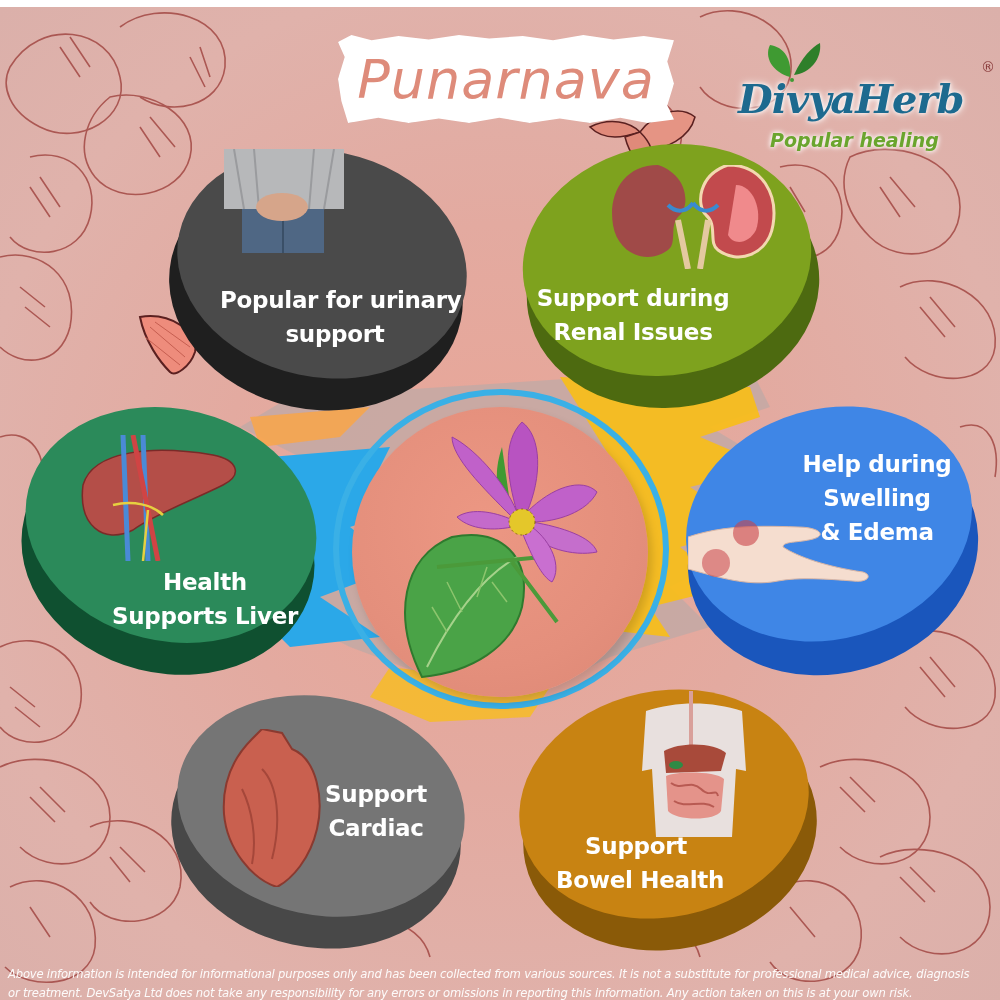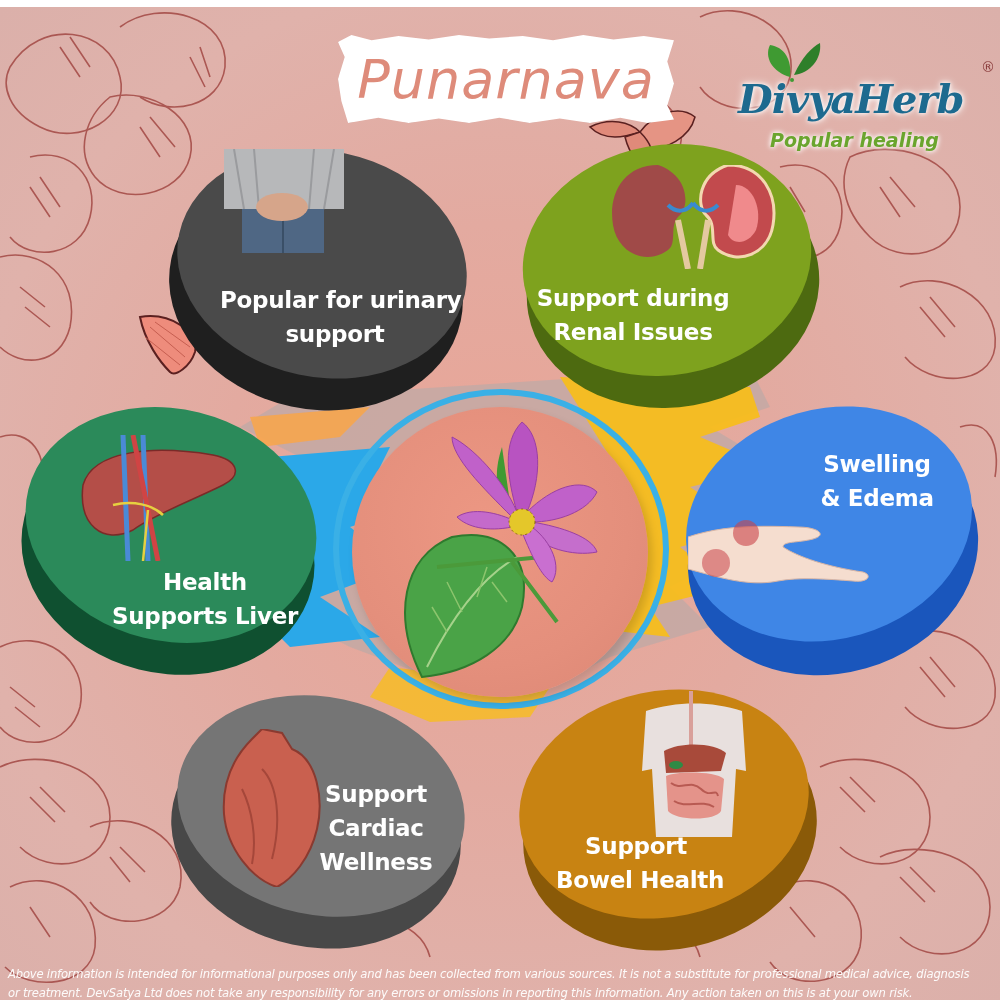--- a/index.html
+++ b/index.html
@@ -184,36 +184,36 @@
 
   <div class="disc" style="left:684px;top:400px;width:296px;height:270px;">
     <div class="side" style="left:2px;top:26px;width:294px;height:240px;background:#1a56bc;transform:rotate(-16deg);"></div>
     <div class="top" style="left:0;top:2px;width:290px;height:230px;background:#3f86e6;transform:rotate(-16deg);"></div>
     <svg style="position:absolute;left:4px;top:110px" width="184" height="80" viewBox="0 0 184 80">
       <path d="M0 20 C30 10 60 8 110 10 C130 10 140 18 125 22 C110 26 95 24 95 30 C110 40 140 50 175 55 C185 58 180 66 165 64 C140 62 110 60 90 64 C60 70 30 60 0 52Z" fill="#f5ddcf" stroke="#d8b5a5" stroke-width="1"></path>
       <circle cx="58" cy="16" r="13" fill="#c9444a" opacity="0.6"></circle>
       <circle cx="28" cy="46" r="14" fill="#c9444a" opacity="0.55"></circle>
     </svg>
     <div class="disc-label" style="left:118px;top:40px;width:150px;">
+      <div>Help during</div>
       <div>Swelling</div>
       <div>&amp; Edema</div>
     </div>
   </div>
 
   <div class="disc" style="left:170px;top:688px;width:296px;height:252px;">
     <div class="side" style="left:0;top:24px;width:292px;height:228px;background:#484848;transform:rotate(12deg);"></div>
     <div class="top" style="left:6px;top:2px;width:290px;height:218px;background:#757575;transform:rotate(12deg);"></div>
     <svg style="position:absolute;left:52px;top:34px" width="102" height="158" viewBox="0 0 102 158">
       <path d="M30 10 L40 0 L60 4 L70 20 C95 30 102 70 95 100 C88 130 70 150 55 158 C30 150 5 120 2 85 C0 55 10 30 30 10Z" fill="#c9604f" stroke="#8a3a30" stroke-width="2"></path>
       <path d="M40 40 C55 55 60 90 50 130 M20 60 C30 80 35 110 30 135" stroke="#a5473a" stroke-width="2" fill="none"></path>
     </svg>
     <div class="disc-label" style="left:136px;top:82px;width:140px;">
       <div>Support</div>
       <div>Cardiac</div>
-      <div>Wellness</div>
     </div>
   </div>
 
   <div class="disc" style="left:518px;top:684px;width:300px;height:260px;">
     <div class="side" style="left:4px;top:24px;width:296px;height:234px;background:#8a5a08;transform:rotate(-12deg);"></div>
     <div class="top" style="left:0;top:0;width:292px;height:226px;background:#c88312;transform:rotate(-12deg);"></div>
     <svg style="position:absolute;left:118px;top:0px" width="116" height="146" viewBox="0 0 116 146">
       <path d="M10 20 C40 10 76 10 106 20 L110 80 L100 78 L96 146 L20 146 L16 78 L6 80Z" fill="#e8e0de"></path>
       <path d="M55 0 L55 55" stroke="#d9a09a" stroke-width="4"></path>
       <path d="M28 60 C45 50 80 52 90 62 L85 80 L30 82Z" fill="#a84a3a"></path>

